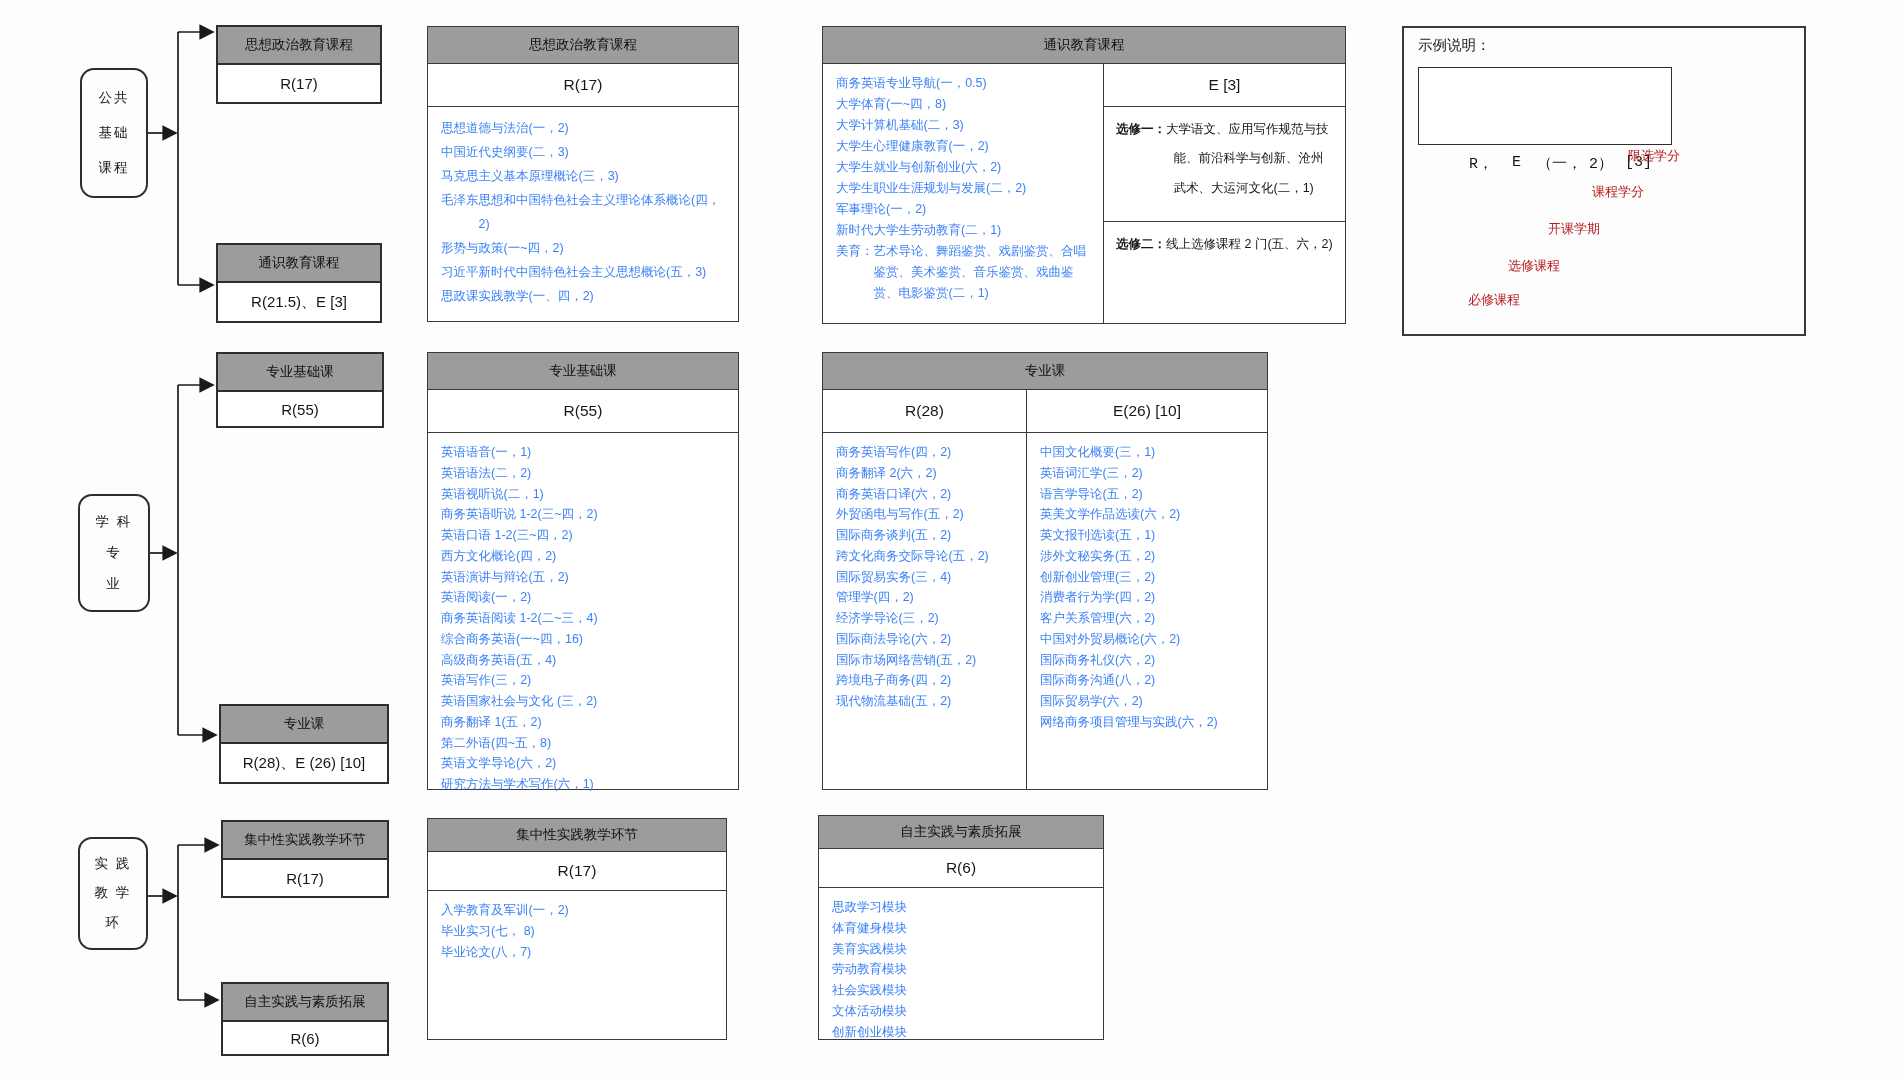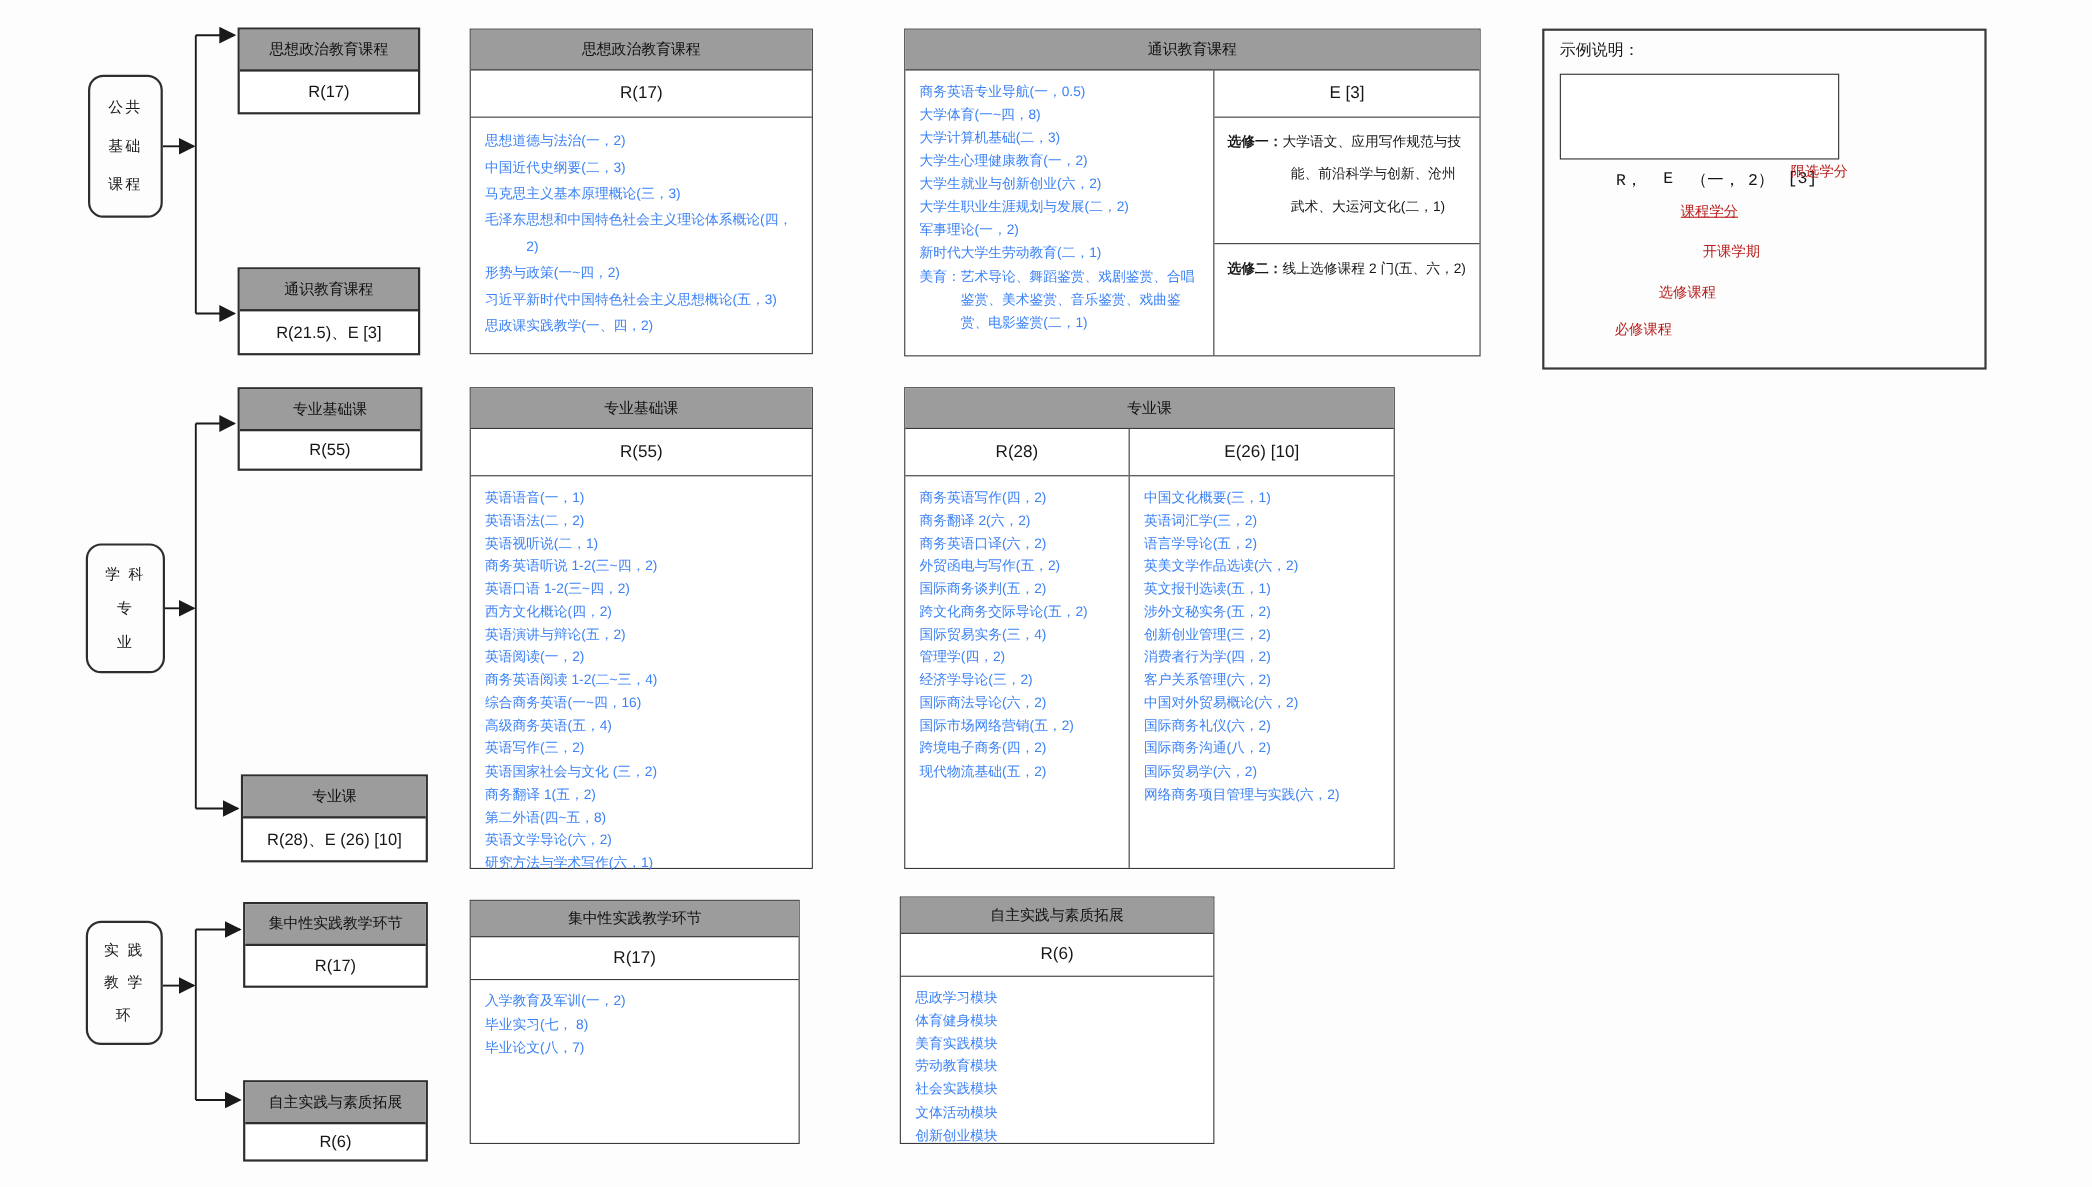--- a/index.html
+++ b/index.html
@@ -148,21 +148,21 @@
       <span class="part" style="left:50px;">R，</span>
       <span class="part" style="left:93px;">E</span>
       <span class="part" style="left:118px;">（一，</span>
       <span class="part" style="left:170px;">2）</span>
       <span class="part" style="left:206px;">[3]</span>
     </div>
   </div>
   <div class="leg-label" style="left:1468px;top:291px;">必修课程</div>
   <div class="leg-label" style="left:1508px;top:257px;">选修课程</div>
   <div class="leg-label" style="left:1548px;top:220px;">开课学期</div>
-  <div class="leg-label" style="left:1528px;top:183px;text-decoration:underline;">课程学分</div>
+  <div class="leg-label" style="left:1592px;top:183px;">课程学分</div>
   <div class="leg-label" style="left:1628px;top:147px;">限选学分</div>
 
   <div class="root-box" style="left:78px;top:494px;width:72px;height:118px;">
     <div>学 科</div>
     <div>专</div>
     <div>业</div>
   </div>
 
   <div class="sum-box" style="left:216px;top:352px;width:168px;height:76px;">
     <div class="hdr">专业基础课</div>

